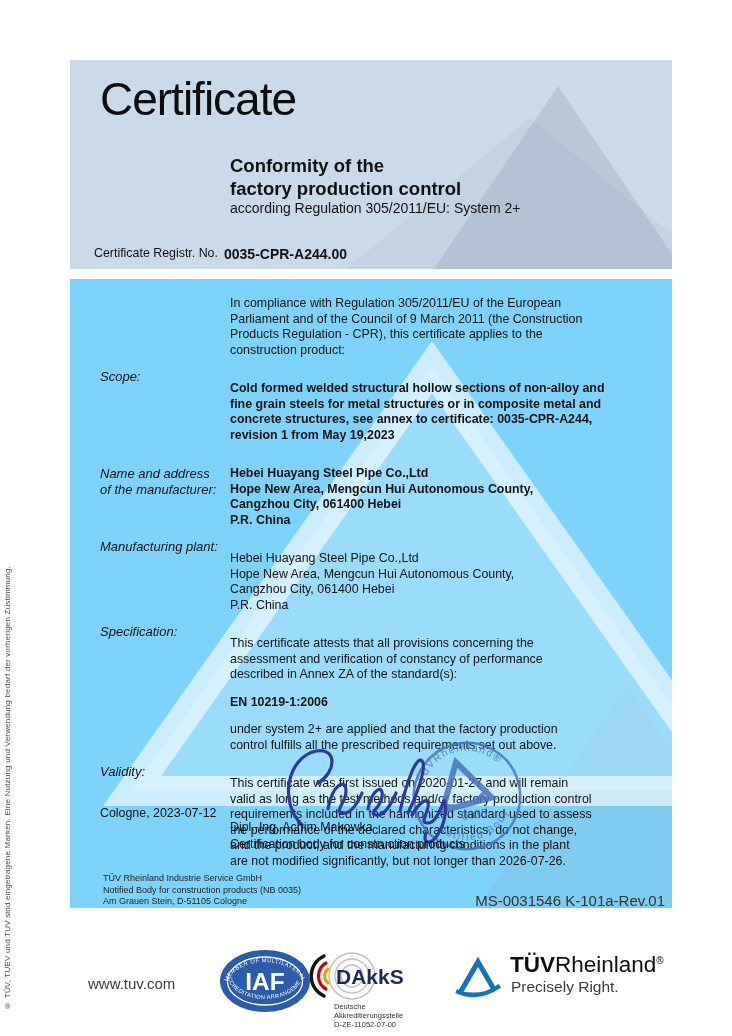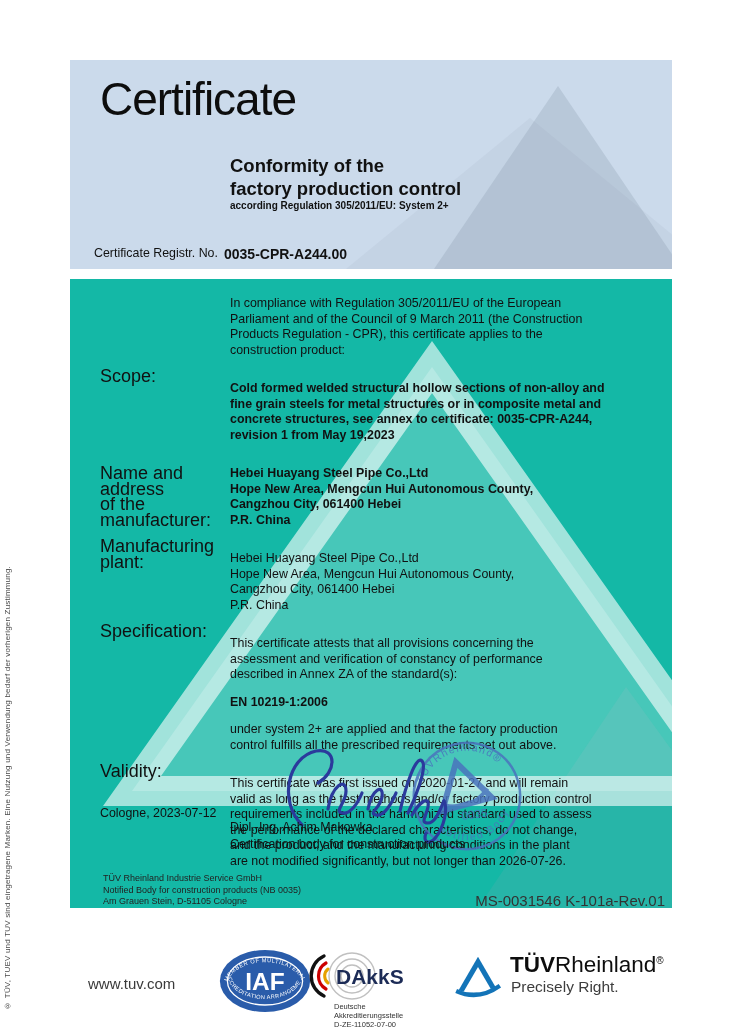--- a/index.html
+++ b/index.html
@@ -25,35 +25,35 @@
   .cert-title {
     position:absolute; left:30px; top:12px;
     font-size:46px; letter-spacing:-1px; color:#0d0d0d;
   }
   .subtitle {
     position:absolute; left:160px; top:82px;
     font-size:18.5px; font-weight:bold; line-height:23px;
   }
   .according {
     position:absolute; left:160px; top:140px;
-    font-size:10px; font-weight:bold;
+    font-size:14px; font-weight:normal;
   }
   .reg-row { position:absolute; left:24px; top:186px; display:flex; }
   .reg-label { width:130px; flex:none; font-size:12.4px; }
   .reg-value { font-size:14px; font-weight:bold; }
 
   
   .body-block {
     position:absolute; left:70px; top:279px; width:602px; height:629px;
-    background:#14b8a6; overflow:hidden;
+    background:#7dd3fc; overflow:hidden;
   }
   .wm-body { position:absolute; left:0; top:0; pointer-events:none; }
   .fields { position:absolute; left:30px; top:5px; width:562px; }
   .frow { display:flex; margin-bottom:11px; }
-  .flabel { width:130px; flex:none; font-size:18px; line-height:15.5px; }
+  .flabel { width:130px; flex:none; font-size:13px; line-height:15.5px;font-style:italic; }
   .fvalue { width:430px; font-size:12.4px; line-height:15.5px; }
   .bold { font-weight:bold; }
   .spec-part { margin-bottom:12px; }
   .spec-part:last-child { margin-bottom:0; }
 
   .sig-svg   { position:absolute; left:202px; top:460px; z-index:3; }
   .stamp-svg { position:absolute; left:338px; top:458px; z-index:2; }
   .place-date { position:absolute; left:30px; top:527px; font-size:12.4px; z-index:4; }
   .signer { position:absolute; left:160px; top:540px; font-size:12.4px; line-height:17px; z-index:4; }
   .footer-info { position:absolute; left:33px; top:594px; font-size:9px; line-height:11.5px; color:#222; z-index:4; }

